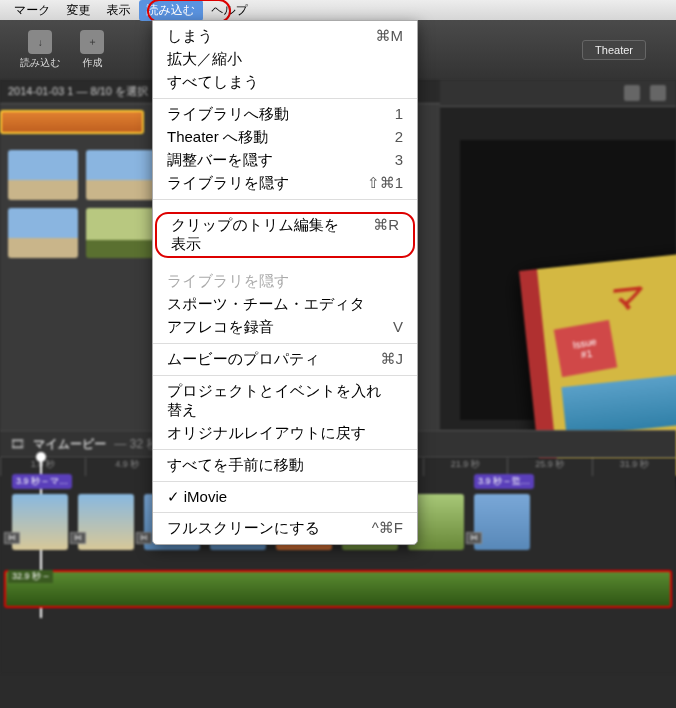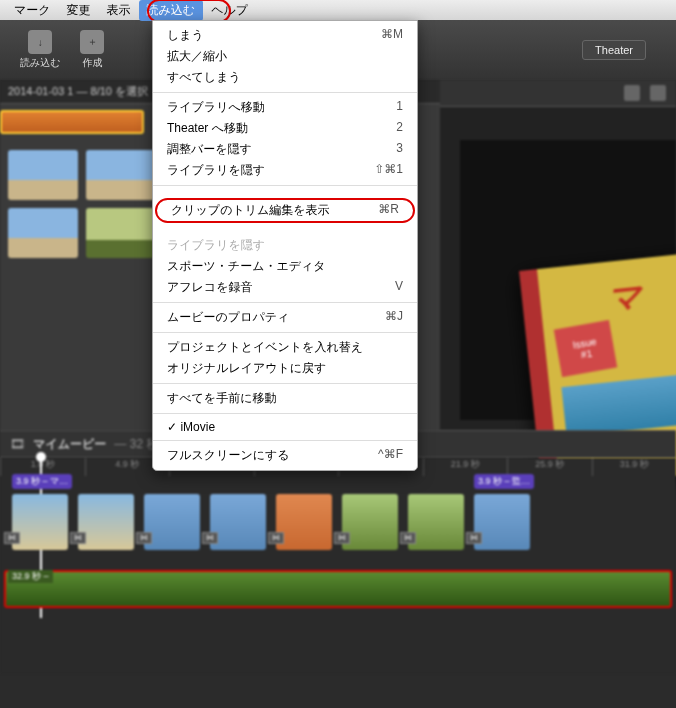--- a/index.html
+++ b/index.html
@@ -22,21 +22,21 @@
 .right-panel{flex:1;background:#222;position:relative}
 .right-toolbar{height:26px;background:#333;border-bottom:1px solid #555;display:flex;justify-content:flex-end;gap:10px;padding:0 10px;align-items:center}
 .ricon{width:16px;height:16px;background:#666;border-radius:2px}
 .preview{position:absolute;top:60px;left:20px;right:0;bottom:10px;background:#111}
 .book{position:absolute;top:120px;left:70px;width:200px;height:220px;background:#d4b842;transform:rotate(-6deg);box-shadow:0 5px 20px #000}
 .book-spine{height:100%;width:18px;background:#b03030;position:absolute;left:0}
 .issue{position:absolute;left:30px;top:60px;width:56px;height:48px;background:#d04848;color:#fff;font-size:10px;display:flex;flex-direction:column;justify-content:center;align-items:center;transform:rotate(-4deg)}
 .book-title{position:absolute;left:85px;top:15px;font-size:34px;color:#c23020;font-weight:bold;font-style:italic}
 .book-stripe{position:absolute;left:30px;top:120px;right:10px;height:50px;background:linear-gradient(#5aa0c8,#3080a8)}
 .theater-btn{position:absolute;top:40px;right:30px;background:#444;border:1px solid #666;color:#eee;padding:3px 12px;border-radius:3px;font-size:11px}
-.dropdown{position:absolute;left:152px;top:20px;width:264px;background:#fff;color:#000;border:1px solid #aaa;border-radius:0 0 5px 5px;box-shadow:0 5px 15px rgba(0,0,0,.5);z-index:100;font-size:12px;padding:4px 0}
+.dropdown{position:absolute;left:152px;top:20px;width:264px;background:#fff;color:#000;border:1px solid #aaa;border-radius:0 0 5px 5px;box-shadow:0 5px 15px rgba(0,0,0,.5);z-index:100;font-size:15px;padding:4px 0}
 .dd-item{display:flex;justify-content:space-between;padding:2px 14px}
 .dd-item.disabled{color:#aaa}
 .dd-item .cmd{color:#555;padding-left:20px}
 .dd-sep{height:1px;background:#ddd;margin:4px 0}
 .dd-sub{position:relative}
 .dd-sub::after{content:"▶";font-size:9px;color:#444;position:absolute;right:6px}
 .hl-item{border:2px solid #d00;border-radius:13px;margin:12px 2px}
 .mid-bar{height:26px;background:#333;border-top:1px solid #555;border-bottom:1px solid #555;display:flex;align-items:center;padding:0 10px;gap:8px;filter:blur(1px)}
 .timeline{height:200px;background:#2a2a2a;position:relative;padding-top:16px;filter:blur(1px)}
 .ruler{position:absolute;top:0;left:0;right:0;height:18px;display:flex;font-size:9px;color:#888}

